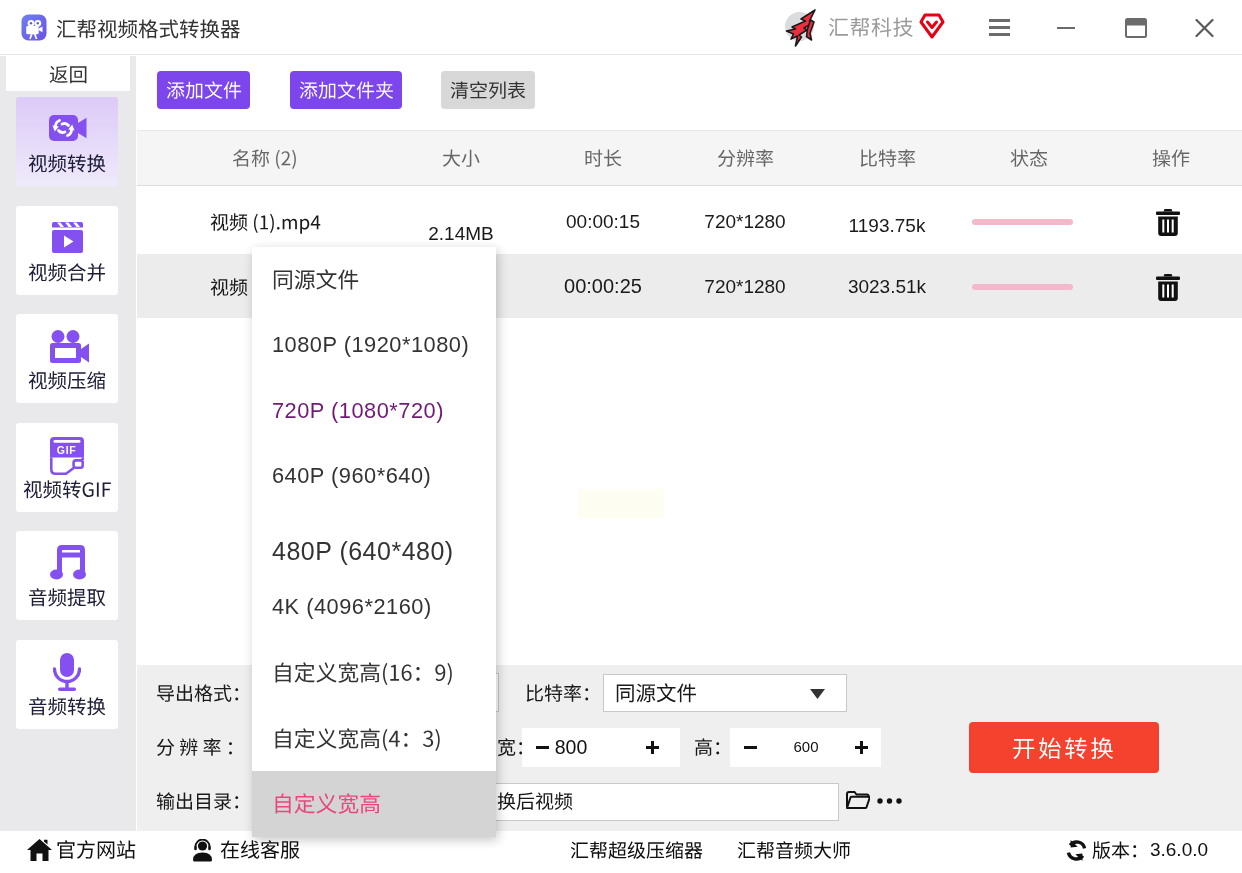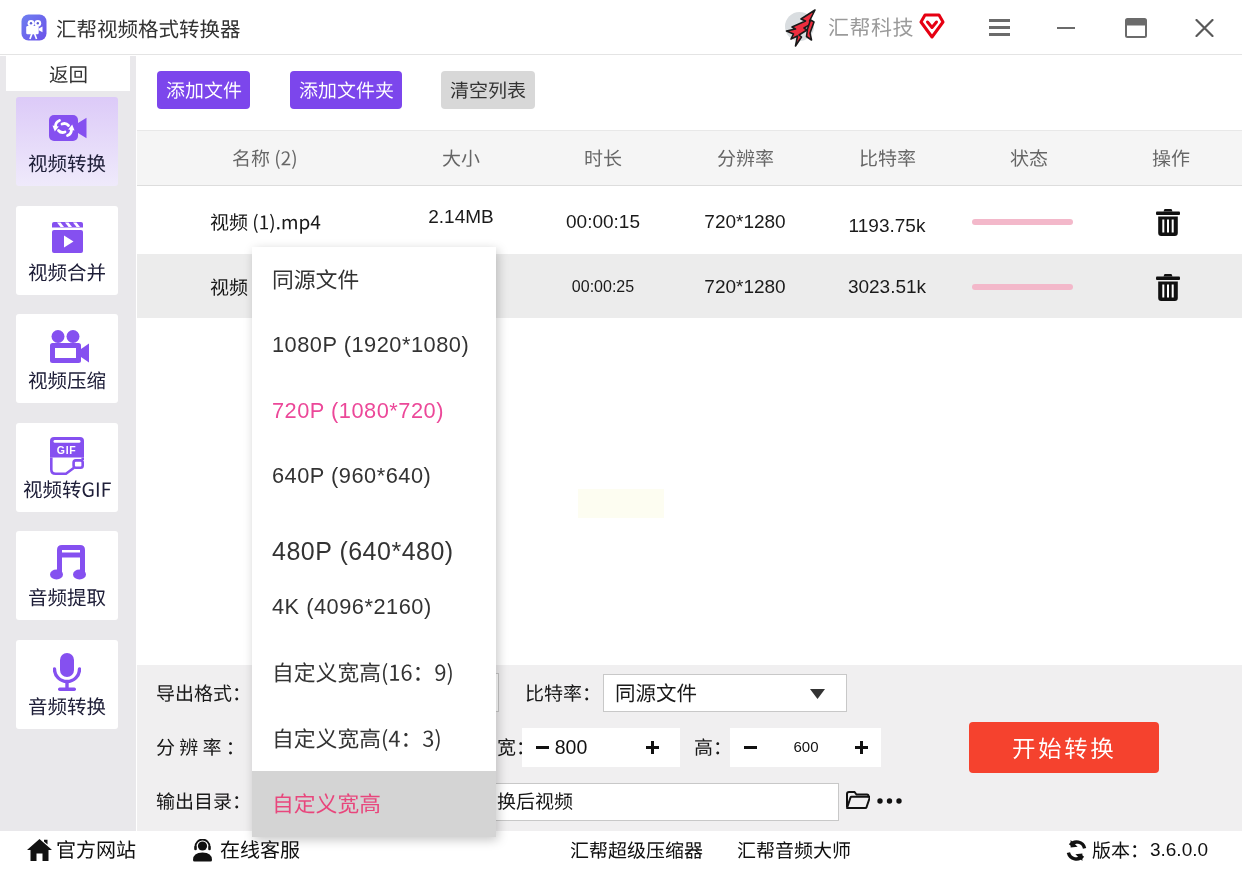--- a/index.html
+++ b/index.html
@@ -374,25 +374,25 @@
       <use href="#u0070" x="4659"></use>
       <use href="#u0034" x="5279"></use>
     </g>
   </svg>
 <svg style="position:absolute;left:210.0px;top:277.8px;overflow:visible" width="38" height="25">
     <g fill="#1a1a1a" transform="translate(0,16.34) scale(0.019000)">
       <use href="#u89C6" x="0"></use>
       <use href="#u9891" x="1000"></use>
     </g>
   </svg>
-<div class="abs" style="left:361.0px;top:203px;width:200px;text-align:center;font-size:19px;color:#1a1a1a;line-height:27.36px">2.14MB</div>
+<div class="abs" style="left:361.0px;top:220px;width:200px;text-align:center;font-size:19px;color:#1a1a1a;line-height:27.36px">2.14MB</div>
 <div class="abs" style="left:503.0px;top:208.32px;width:200px;text-align:center;font-size:19px;color:#1a1a1a;line-height:27.36px">00:00:15</div>
 <div class="abs" style="left:645.0px;top:208.32px;width:200px;text-align:center;font-size:19px;color:#1a1a1a;line-height:27.36px">720*1280</div>
 <div class="abs" style="left:787.0px;top:212px;width:200px;text-align:center;font-size:19px;color:#1a1a1a;line-height:27.36px">1193.75k</div>
-<div class="abs" style="left:503.0px;top:273.32px;width:200px;text-align:center;font-size:16px;color:#1a1a1a;line-height:27.36px">00:00:25</div>
+<div class="abs" style="left:503.0px;top:273.32px;width:200px;text-align:center;font-size:20px;color:#1a1a1a;line-height:27.36px">00:00:25</div>
 <div class="abs" style="left:645.0px;top:273.32px;width:200px;text-align:center;font-size:19px;color:#1a1a1a;line-height:27.36px">720*1280</div>
 <div class="abs" style="left:787.0px;top:273.32px;width:200px;text-align:center;font-size:19px;color:#1a1a1a;line-height:27.36px">3023.51k</div>
 <div class="abs" style="left:972px;top:219px;width:101px;height:6px;background:#f3b8ca;border-radius:3px"></div>
 <div class="abs" style="left:972px;top:284px;width:101px;height:6px;background:#f3b8ca;border-radius:3px"></div>
 <svg class="abs" style="left:1156px;top:208.5px" width="24" height="27" viewBox="0 0 24 27">
 <g fill="#111">
       <path d="M8.5 0 15.5 0 16.5 2.5 7.5 2.5Z"></path>
       <rect x="0" y="2.5" width="24" height="3.6" rx="1"></rect>
 <path d="M2.2 7.5 21.8 7.5 21.8 24 Q21.8 27 18.8 27 L5.2 27 Q2.2 27 2.2 24Z"></path>
     </g>
@@ -584,21 +584,21 @@
 <div class="abs" style="left:252px;top:771px;width:244px;height:66px;background:#d4d4d4"></div>
 <svg style="position:absolute;left:272.0px;top:269.2px;overflow:visible" width="87" height="28">
     <g fill="#333333" transform="translate(0,18.75) scale(0.021800)">
       <use href="#u540C" x="0"></use>
       <use href="#u6E90" x="1000"></use>
       <use href="#u6587" x="2000"></use>
       <use href="#u4EF6" x="3000"></use>
     </g>
   </svg>
 <div class="abs" style="left:272px;top:329.2px;font-size:21.8px;letter-spacing:.5px;color:#333;line-height:32px">1080P (1920*1080)</div>
-<div class="abs" style="left:272px;top:394.8px;font-size:21.8px;letter-spacing:.5px;color:#ec4899;line-height:32px">720P (1080*720)</div>
+<div class="abs" style="left:272px;top:394.8px;font-size:21.8px;letter-spacing:.5px;color:#701a75;line-height:32px">720P (1080*720)</div>
 <div class="abs" style="left:272px;top:460.2px;font-size:21.8px;letter-spacing:.5px;color:#333;line-height:32px">640P (960*640)</div>
 <div class="abs" style="left:272px;top:535px;font-size:25px;letter-spacing:.5px;color:#333;line-height:32px">480P (640*480)</div>
 <div class="abs" style="left:272px;top:591.2px;font-size:21.8px;letter-spacing:.5px;color:#333;line-height:32px">4K (4096*2160)</div>
 <svg style="position:absolute;left:272.0px;top:662.2px;overflow:visible" width="182" height="28">
     <g fill="#333333" transform="translate(0,18.75) scale(0.021800)">
       <use href="#u81EA" x="0"></use>
       <use href="#u5B9A" x="1000"></use>
       <use href="#u4E49" x="2000"></use>
       <use href="#u5BBD" x="3000"></use>
       <use href="#u9AD8" x="4000"></use>

